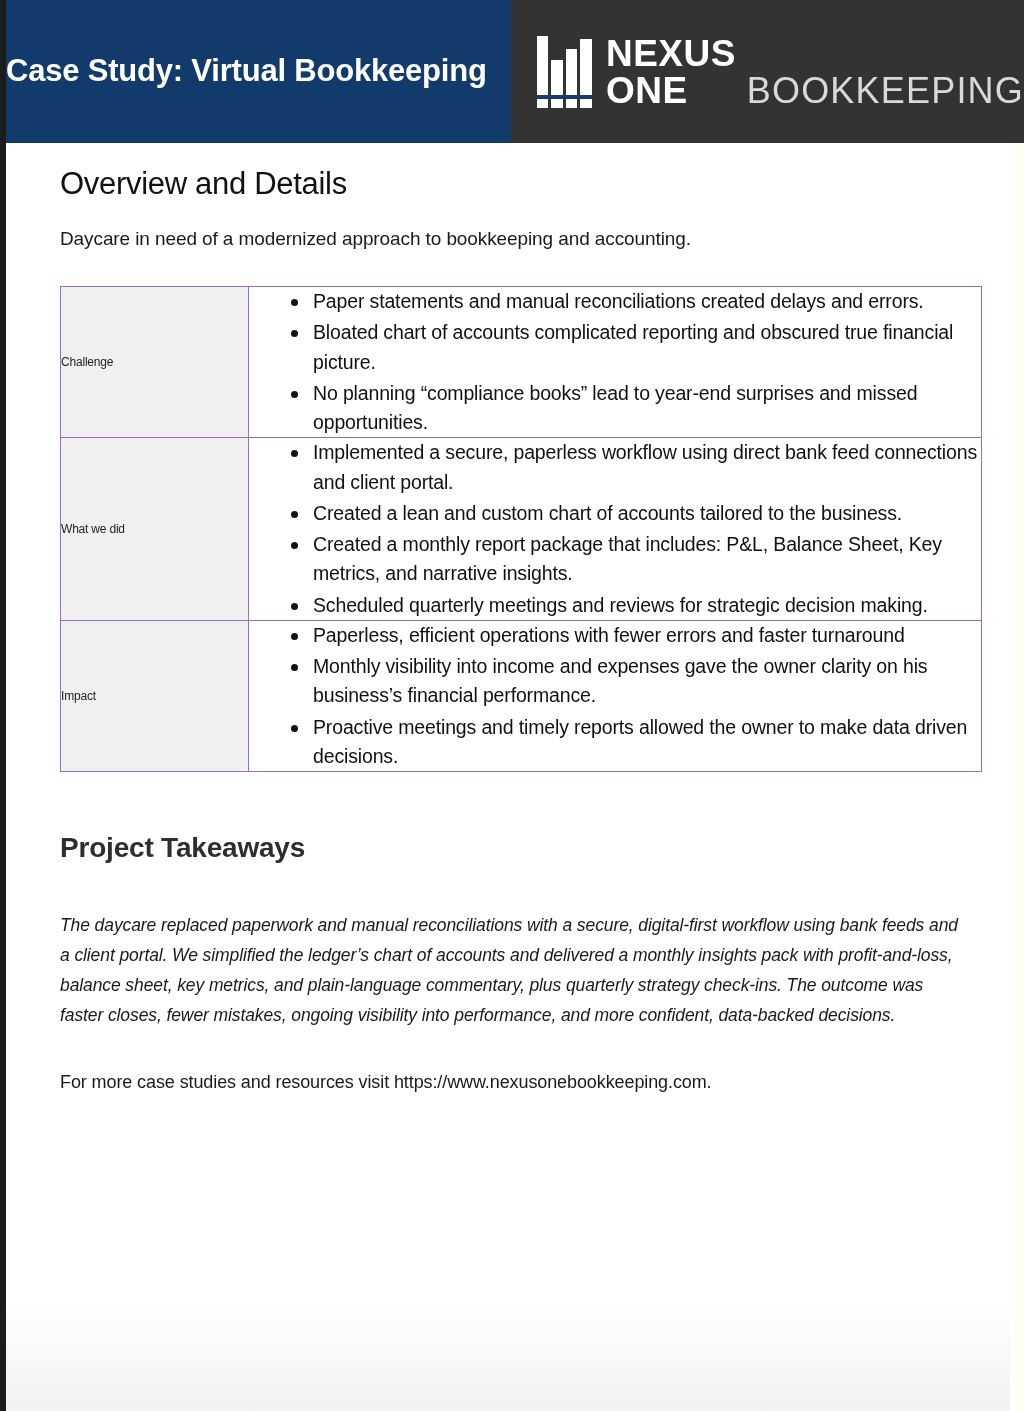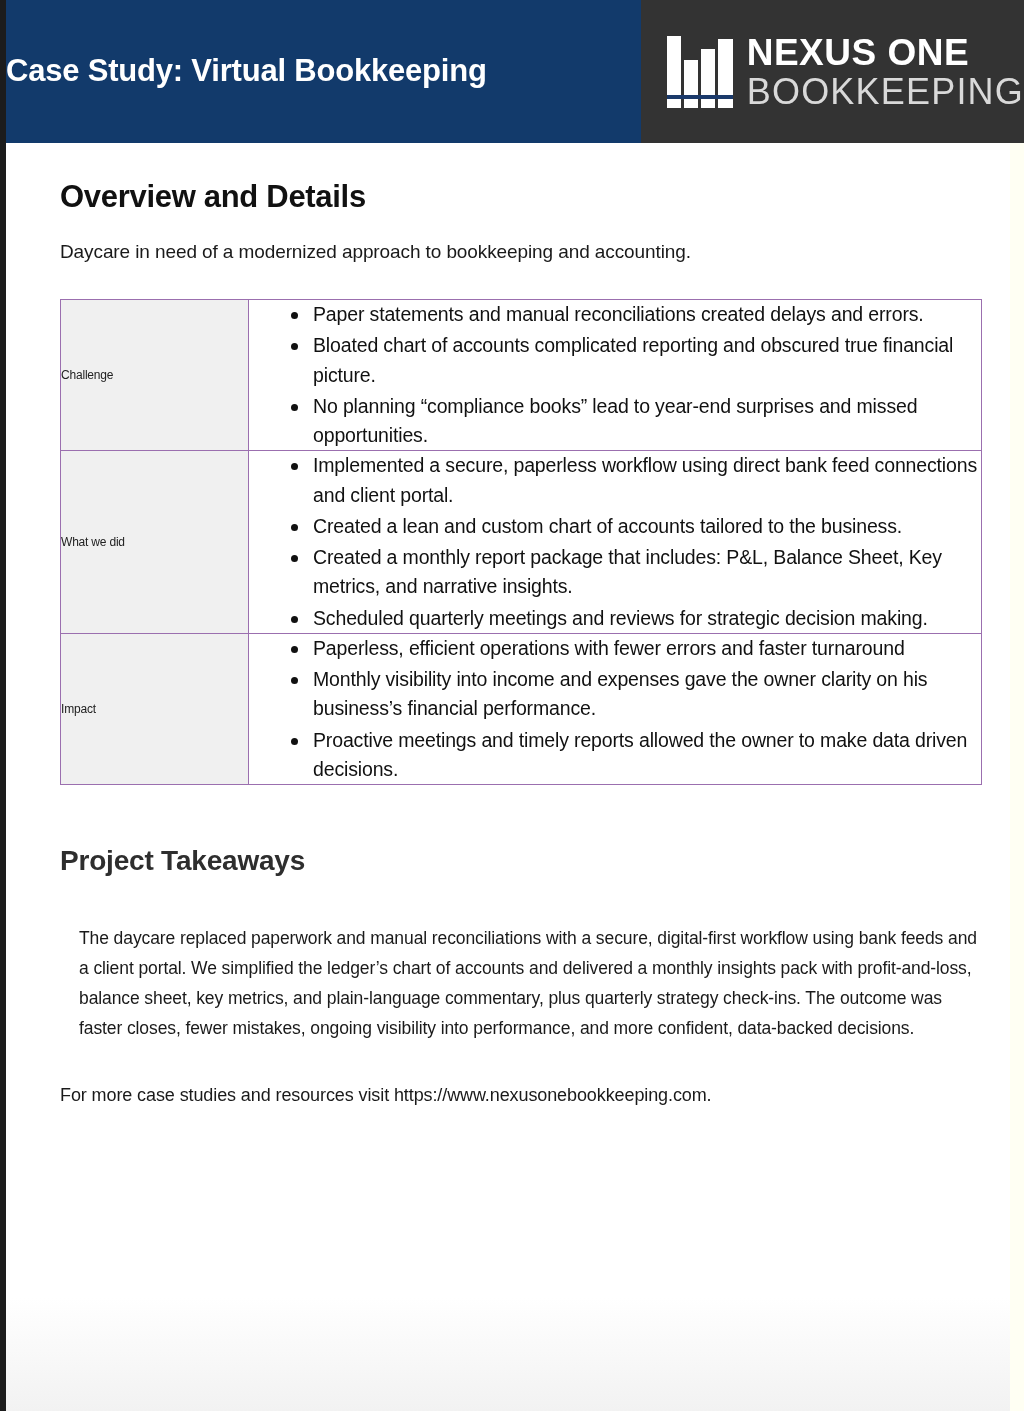--- a/index.html
+++ b/index.html
@@ -97,22 +97,23 @@
   .logo-baseline {
     position: absolute;
     left: 0;
     right: 0;
     bottom: 9px;
     height: 4px;
     background: #1b3a6b;
   }
   .logo-words {
     display: flex;
-    flex-direction: column;
+    flex-direction: row;
     line-height: 1;
+    align-items: flex-end;
   }
   .logo-line1 {
     color: #ffffff;
     font-size: 37px;
     font-weight: bold;
     letter-spacing: 0.5px;
   }
   .logo-line2 {
     color: #d9d9d9;
     font-size: 36px;
@@ -122,23 +123,23 @@
   }
 
   
   .content {
     position: relative;
     padding: 0 0 0 54px;
   }
 
   .section-heading {
     font-size: 31px;
-    font-weight: bold;
+    font-weight: normal;
     color: #111111;
-    margin-top: 36px;
+    margin-top: 23px;
     letter-spacing: -0.3px;
   }
   .section-sub {
     font-size: 19px;
     color: #1a1a1a;
     margin-top: 26px;
     letter-spacing: -0.1px;
   }
 
   
@@ -193,26 +194,26 @@
   
   .takeaways-heading {
     font-size: 28px;
     font-weight: bold;
     color: #2E2E2E;
     margin-top: 60px;
     letter-spacing: -0.2px;
   }
   .takeaways-body {
     margin-top: 46px;
-    margin-left: 19px;
     width: 900px;
     font-size: 17.5px;
     line-height: 1.72;
     color: #1a1a1a;
     letter-spacing: -0.1px;
+    font-style: italic;
   }
   .footer-note {
     margin-top: 42px;
     font-size: 18px;
     color: #1a1a1a;
     letter-spacing: -0.1px;
   }
 </style>
 </head>
 <body>

